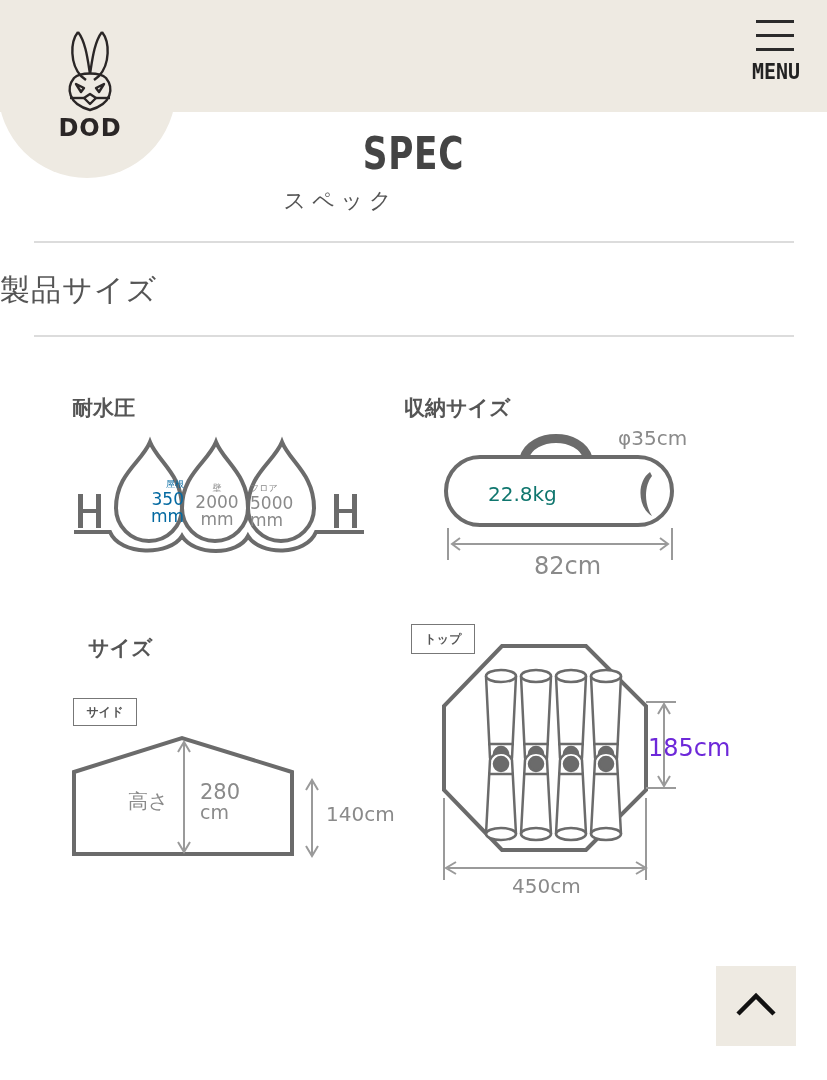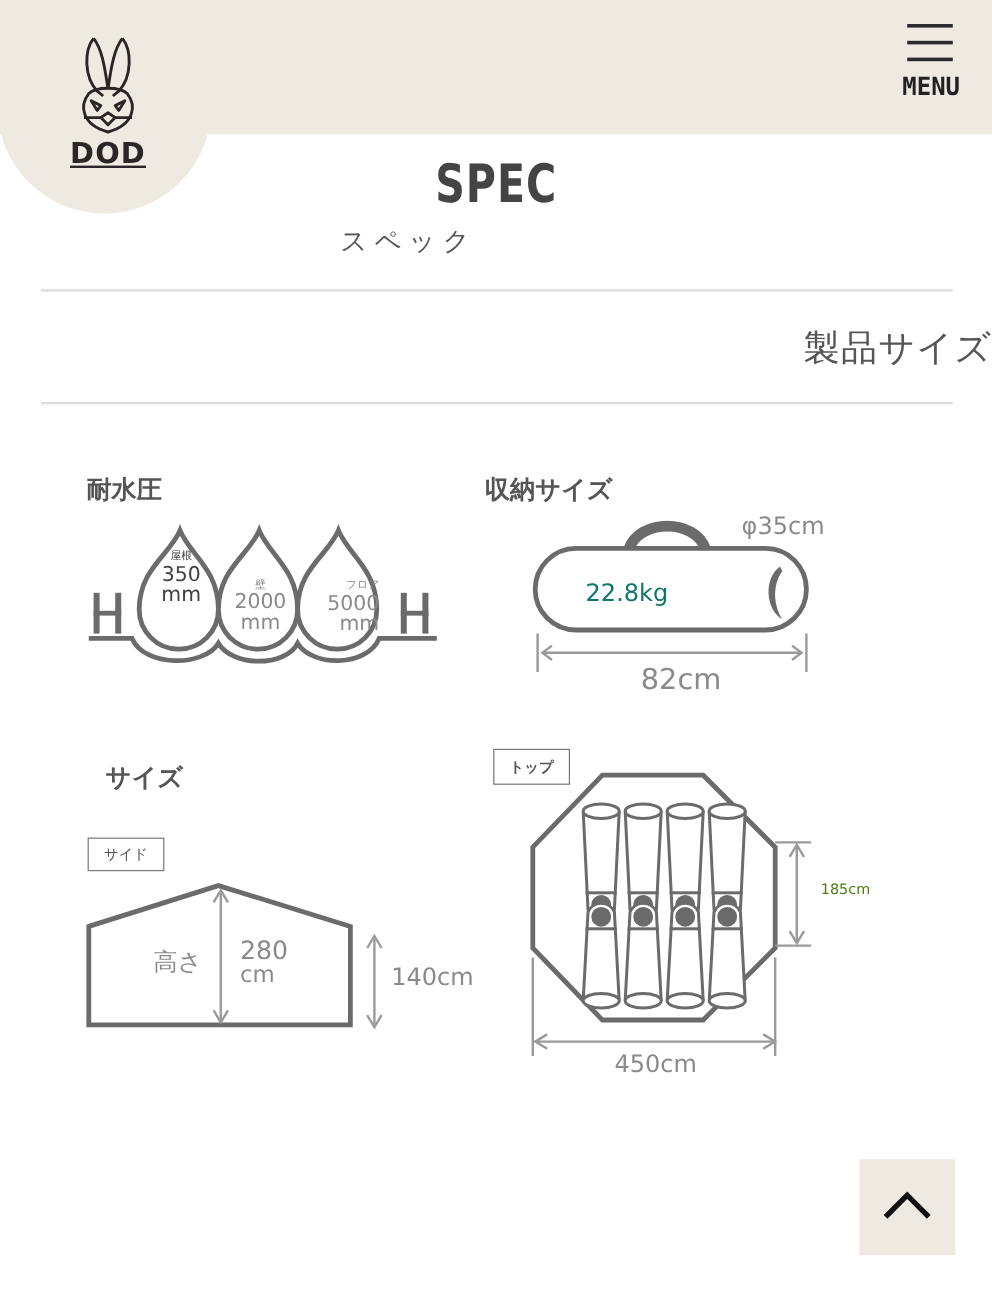--- a/index.html
+++ b/index.html
@@ -1,28 +1,28 @@
 <!DOCTYPE html>
 <html><head>
 <meta charset="utf-8">
 <style>
   html, body { margin:0; padding:0; background:#ffffff; }
   body { width:827px; height:1080px; position:relative; overflow:hidden;
          font-family:"DejaVu Sans", sans-serif; color:#555; }
   .header { position:absolute; left:0; top:0; width:827px; height:112px; background:#EEEAE2; }
   .logo-circle { position:absolute; left:-2px; top:-78px; width:178px; height:256px; border-radius:0 0 89px 89px; background:#EEEAE2; }
   .logo { position:absolute; left:48px; top:28px; width:84px; height:118px; }
-  .logo-text { position:absolute; left:0; top:86px; width:84px; text-align:center; font-family:"DejaVu Sans", sans-serif; font-weight:bold; font-size:24px; color:#2a2626; letter-spacing:1px;text-decoration:underline; }
+  .logo-text { position:absolute; left:0; top:86px; width:84px; text-align:center; font-family:"DejaVu Sans", sans-serif; font-weight:bold; font-size:24px; color:#2a2626; letter-spacing:1px; }
   .menu { position:absolute; left:744px; top:16px; width:64px; height:70px; cursor:pointer; }
   .menu-line { position:absolute; left:12px; width:38px; height:3px; background:#2b2b2b; }
   .menu-label { position:absolute; left:0; top:44px; width:64px; text-align:center; font-family:"DejaVu Sans Mono", monospace; font-weight:bold; font-size:21px; color:#222; letter-spacing:0px; transform:scaleX(0.95); }
   .spec-title { position:absolute; left:0; top:128px; width:827px; text-align:center; font-family:"DejaVu Sans", sans-serif; font-weight:bold; font-size:44px; color:#444; transform:scaleX(0.78); letter-spacing:1px; }
   .spec-sub { position:absolute; left:0; top:186px; width:681px; text-align:center; font-size:22px; color:#555; letter-spacing:6px; }
   .divider { position:absolute; left:34px; width:760px; height:2px; background:#dcdcdc; }
-  .section-title { position:absolute; left:0; top:270px; width:827px; text-align:right; font-size:30px; color:#555; letter-spacing:1px; }
+  .section-title { position:absolute; left:0; top:270px; width:827px; text-align:left; font-size:30px; color:#555; letter-spacing:1px; }
   .label { position:absolute; font-size:21px; color:#555; font-weight:bold; }
   .diagram { position:absolute; }
   .scroll-top { position:absolute; left:716px; top:966px; width:80px; height:80px; background:#EEEAE2; cursor:pointer; }
 </style>
 </head>
 <body>
 
 <div class="header"></div>
 <div class="logo-circle"></div>
 <a class="logo">
@@ -69,31 +69,31 @@
   <g fill="#6b6b6b">
     <rect x="8" y="58" width="5" height="34"></rect>
       <rect x="26" y="58" width="5" height="34"></rect>
       <rect x="8" y="73" width="23" height="4"></rect>
     <rect x="264" y="58" width="5" height="34"></rect>
       <rect x="282" y="58" width="5" height="34"></rect>
       <rect x="264" y="73" width="23" height="4"></rect>
   </g>
 </svg>
 
-<div style="position:absolute;left:118px;top:460px;width:66px;text-align:center;color:#404040;line-height:1">
+<div style="position:absolute;left:118px;top:480px;width:66px;text-align:right;color:#0369a1;line-height:1">
   <div style="font-size:9px">屋根</div>
   <div style="font-size:17px;margin-top:2px">350</div>
   <div style="font-size:17px">mm</div>
 </div>
 <div style="position:absolute;left:184px;top:484px;width:66px;text-align:center;color:#8a8a8a;line-height:1">
   <div style="font-size:9px">壁</div>
   <div style="font-size:17px;margin-top:1px">2000</div>
   <div style="font-size:17px">mm</div>
 </div>
-<div style="position:absolute;left:250px;top:484px;width:66px;text-align:right;color:#8a8a8a;line-height:1">
+<div style="position:absolute;left:250px;top:484px;width:66px;text-align:left;color:#8a8a8a;line-height:1">
   <div style="font-size:9px">フロア</div>
   <div style="font-size:17px;margin-top:2px">5000</div>
   <div style="font-size:17px">mm</div>
 </div>
 
 <div class="label" style="left:404px;top:394px">収納サイズ</div>
 <svg class="diagram" style="left:440px;top:424px" width="240" height="140" viewBox="0 0 240 140">
   <path d="M84 34 C92 8 140 8 148 34" fill="none" stroke="#6b6b6b" stroke-width="9"></path>
   <rect x="6" y="33" width="226" height="68" rx="34" fill="#fff" stroke="#6b6b6b" stroke-width="4"></rect>
   <path d="M210 48 C196 58 198 84 212 92 C204 80 204 62 212 52 Z" fill="#6b6b6b"></path>
@@ -104,21 +104,21 @@
     <path d="M20 114 L12 120 L20 126"></path>
     <path d="M220 114 L228 120 L220 126"></path>
   </g>
 </svg>
 <div style="position:absolute;left:488px;top:482px;font-size:20px;color:#0f766e">22.8kg</div>
 <div style="position:absolute;left:618px;top:426px;font-size:20px;color:#8a8a8a">φ35cm</div>
 <div style="position:absolute;left:534px;top:552px;font-size:24px;color:#8a8a8a">82cm</div>
 
 <div class="label" style="left:88px;top:634px">サイズ</div>
 
-<div style="position:absolute;left:73px;top:698px;width:62px;height:26px;border:1.5px solid #777;font-size:12px;font-weight:normal;color:#555;text-align:center;line-height:26px">サイド</div>
+<div style="position:absolute;left:73px;top:698px;width:62px;height:26px;border:1.5px solid #777;font-size:12px;font-weight:bold;color:#555;text-align:center;line-height:26px">サイド</div>
 <svg class="diagram" style="left:70px;top:734px" width="260" height="126" viewBox="0 0 260 126">
   <path d="M4 38 L112 4 L222 38 L222 120 L4 120 Z" fill="#fff" stroke="#6b6b6b" stroke-width="4"></path>
   <g stroke="#9a9a9a" stroke-width="2" fill="none">
     <line x1="114" y1="10" x2="114" y2="116"></line>
     <path d="M108 18 L114 8 L120 18"></path>
     <path d="M108 108 L114 118 L120 108"></path>
     <line x1="242" y1="48" x2="242" y2="120"></line>
     <path d="M236 56 L242 46 L248 56"></path>
     <path d="M236 112 L242 122 L248 112"></path>
   </g>
@@ -195,20 +195,20 @@
     <line x1="206" y1="158" x2="206" y2="240"></line>
   </g>
 </svg>
 <svg class="diagram" style="left:440px;top:856px" width="214" height="24" viewBox="0 0 214 24">
   <g stroke="#9a9a9a" stroke-width="2" fill="none">
     <line x1="8" y1="12" x2="204" y2="12"></line>
     <path d="M16 6 L6 12 L16 18"></path>
     <path d="M196 6 L206 12 L196 18"></path>
   </g>
 </svg>
-<div style="position:absolute;left:684px;top:734px;font-size:12px;color:#4d7c0f">185cm</div>
+<div style="position:absolute;left:648px;top:734px;font-size:24px;color:#6d28d9">185cm</div>
 <div style="position:absolute;left:512px;top:874px;font-size:20px;color:#8a8a8a">450cm</div>
 
 <div class="scroll-top">
   <svg width="80" height="80" viewBox="0 0 80 80">
     <path d="M22 48 L40 30 L58 48" fill="none" stroke="#111" stroke-width="4.5"></path>
   </svg>
 </div>
 
 </body></html>

